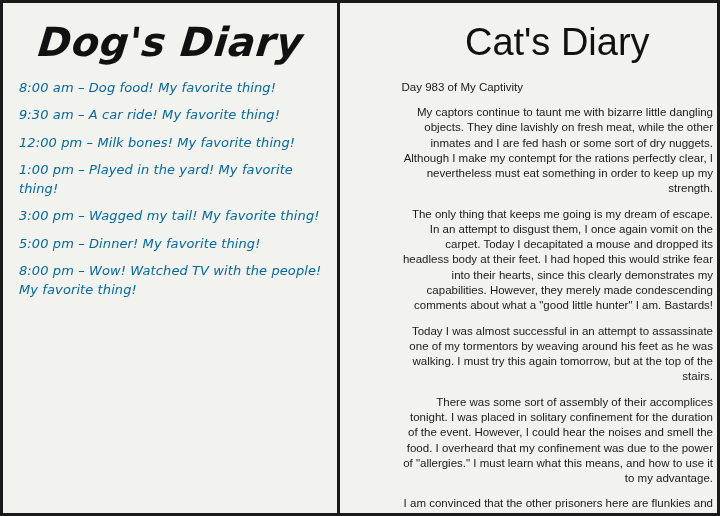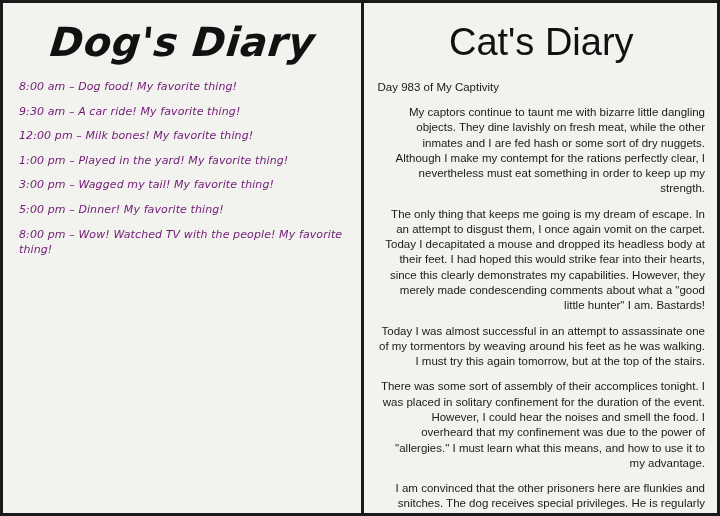--- a/index.html
+++ b/index.html
@@ -28,21 +28,22 @@
     padding: 8px 10px 6px 12px;
     overflow: hidden;
   }
   .panel-left {
     width: 50.5%;
     border-right: 3px solid #1a1a1a;
   }
   .panel-right {
     width: 49.5%;
     padding-left: 14px;
-    padding-right: 12px;
+    padding-right: 4px;
+    margin-left: 48px;
   }
   .title-dog {
     font-family: "DejaVu Sans", sans-serif;
     font-size: 40px;
     font-weight: bold;
     letter-spacing: 0.5px;
     color: #111111;
     text-align: center;
     margin: 8px 0 14px 0;
     font-style: italic;
@@ -54,23 +55,23 @@
     font-weight: normal;
     color: #111111;
     text-align: center;
     margin: 10px 0 16px 0;
   }
   .dog-entries {
     padding: 0 2px 0 4px;
   }
   .dog-entry {
     font-family: "DejaVu Sans", sans-serif;
-    font-size: 11px;
+    font-size: 13px;
     line-height: 1.42;
-    color: #701a75;
+    color: #0369a1;
     margin-bottom: 9px;
     font-style: italic;
     letter-spacing: 0.1px;
   }
   .cat-heading {
     font-size: 11.5px;
     color: #1a1a1a;
     margin: 0 0 10px 0;
     line-height: 1.3;
   }

